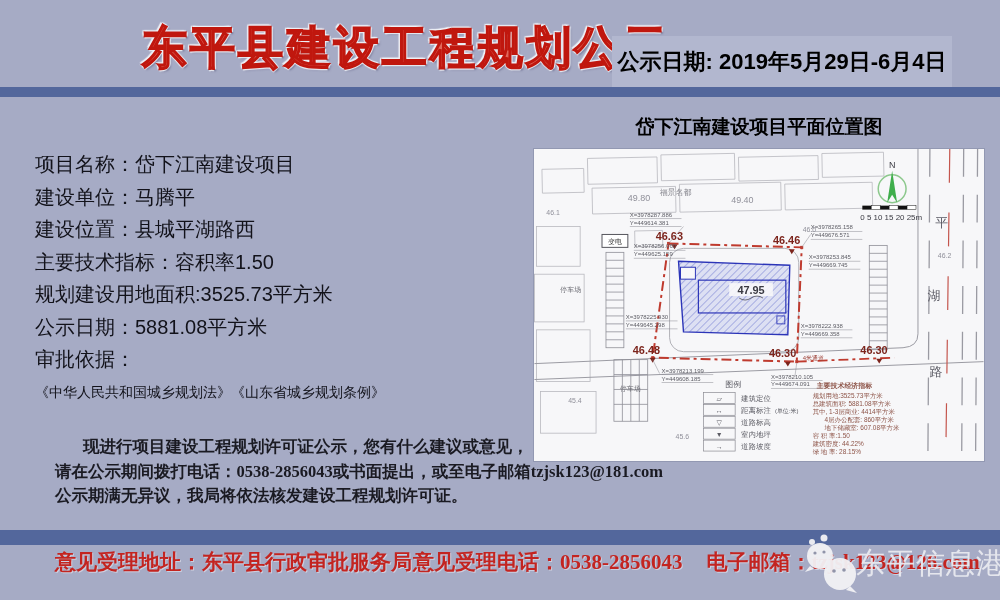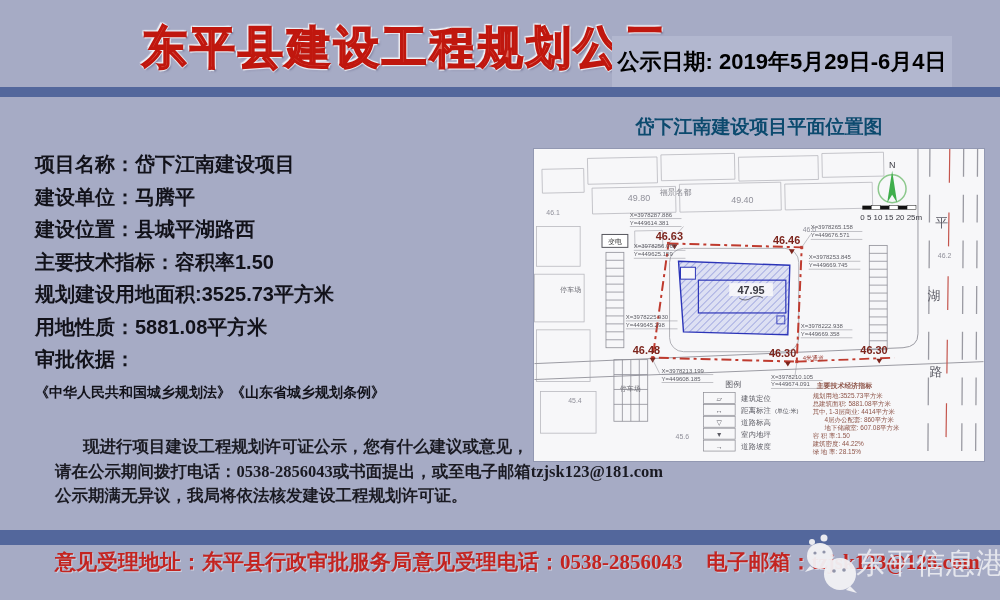--- a/index.html
+++ b/index.html
@@ -11,29 +11,29 @@
 
   .main-title{position:absolute;left:142px;top:18px;font-size:45px;font-weight:bold;
     letter-spacing:3px;color:#e0685c;-webkit-text-stroke:1.6px #c0170e;white-space:nowrap;
     text-shadow:-2px 0 1px #eef0f6,2px 0 1px #eef0f6,0 -2px 1px #eef0f6,0 2px 1px #eef0f6,
       -2px -2px 1px #eef0f6,2px 2px 2px rgba(70,70,110,.55);}
   .date-panel{position:absolute;left:612px;top:36px;width:340px;height:51px;background:#b2b7cf;
     display:flex;align-items:center;justify-content:center;}
   .date-text{color:#000000;font-size:22px;font-weight:bold;white-space:nowrap;}
 
   .info{position:absolute;left:35px;top:148px;width:505px;color:#12121a;}
-  .info-row{height:32.5px;line-height:32.5px;font-size:20px;font-weight:bold;white-space:nowrap;}
+  .info-row{height:32.5px;line-height:32.5px;font-size:20px;font-weight:normal;white-space:nowrap;}
   .info-row.laws{font-size:14px;}
   .notice-par{margin-top:27px;margin-left:20px;width:500px;color:#1a1a22;
     font-family:"Liberation Serif",serif;font-weight:bold;font-size:16.5px;line-height:24.5px;}
   .notice-par .pline{white-space:nowrap;}
   .notice-par .pline.first{text-indent:28px;}
 
   .map-title{position:absolute;left:533px;top:114px;width:452px;text-align:center;
-    font-size:19px;font-weight:bold;color:#0c4a6e;white-space:nowrap;}
+    font-size:19px;font-weight:bold;color:#000000;white-space:nowrap;}
   .map-panel{position:absolute;left:533px;top:148px;width:452px;height:314px;
     background:#f7f7f9;border:1px solid #9298b2;box-sizing:border-box;}
 
   .footer-line{position:absolute;left:55px;top:548px;width:960px;color:#c32420;
     font-family:"Liberation Serif",serif;font-weight:bold;font-size:21px;white-space:nowrap;
     text-shadow:1px 1px 0 rgba(250,250,255,.45);}
   .footer-line .gap1{margin-left:1px;}
   .footer-line .gap2{margin-left:24px;}
 
   .watermark{position:absolute;left:790px;top:530px;width:220px;height:68px;}
@@ -55,21 +55,21 @@
   <div class="date-panel">
     <span class="date-text">公示日期: 2019年5月29日-6月4日</span>
   </div>
 
   <div class="info">
     <div class="info-row"><span>项目名称：</span><span>岱下江南建设项目</span></div>
     <div class="info-row"><span>建设单位：</span><span>马腾平</span></div>
     <div class="info-row"><span>建设位置：</span><span>县城平湖路西</span></div>
     <div class="info-row"><span>主要技术指标：</span><span>容积率1.50</span></div>
     <div class="info-row"><span>规划建设用地面积:</span><span>3525.73平方米</span></div>
-    <div class="info-row"><span>用地性质：</span><span>5881.08平方米</span></div>
+    <div class="info-row"><span>公示日期：</span><span>5881.08平方米</span></div>
     <div class="info-row"><span>审批依据：</span></div>
     <div class="info-row laws">《中华人民共和国城乡规划法》《山东省城乡规划条例》</div>
     <div class="notice-par">
       <div class="pline first">现进行项目建设工程规划许可证公示，您有什么建议或意见，</div>
       <div class="pline">请在公示期间拨打电话：0538-2856043或书面提出，或至电子邮箱tzjsk123@181.com</div>
       <div class="pline">公示期满无异议，我局将依法核发建设工程规划许可证。</div>
     </div>
   </div>
 
   <div class="map-title">岱下江南建设项目平面位置图</div>

